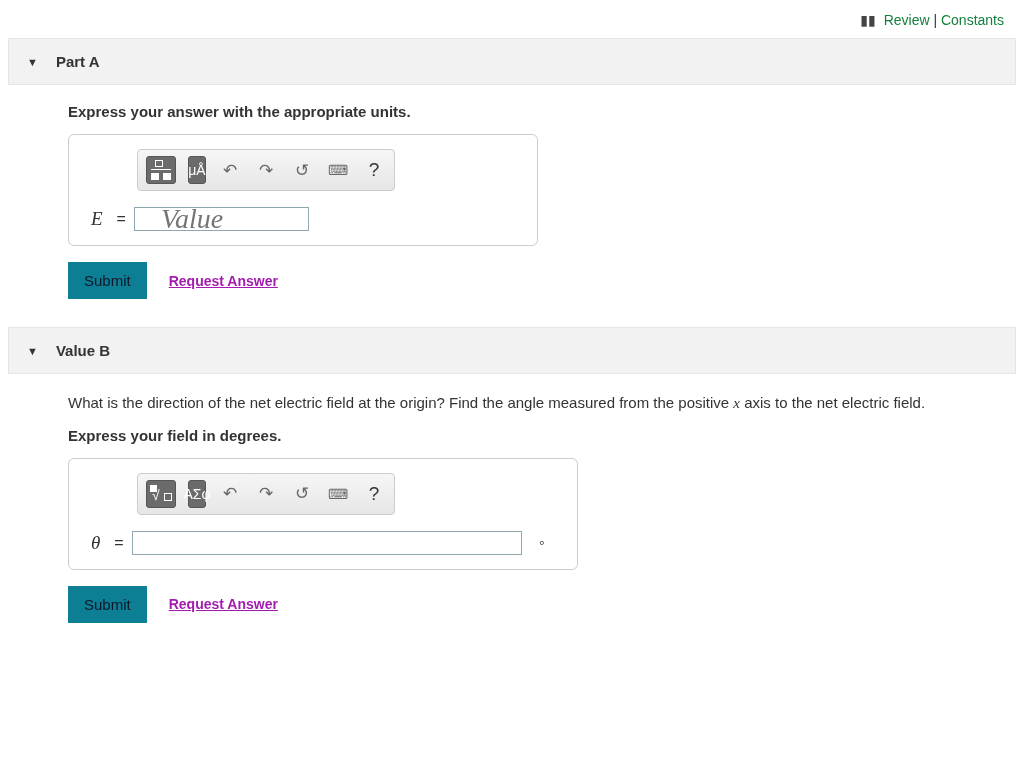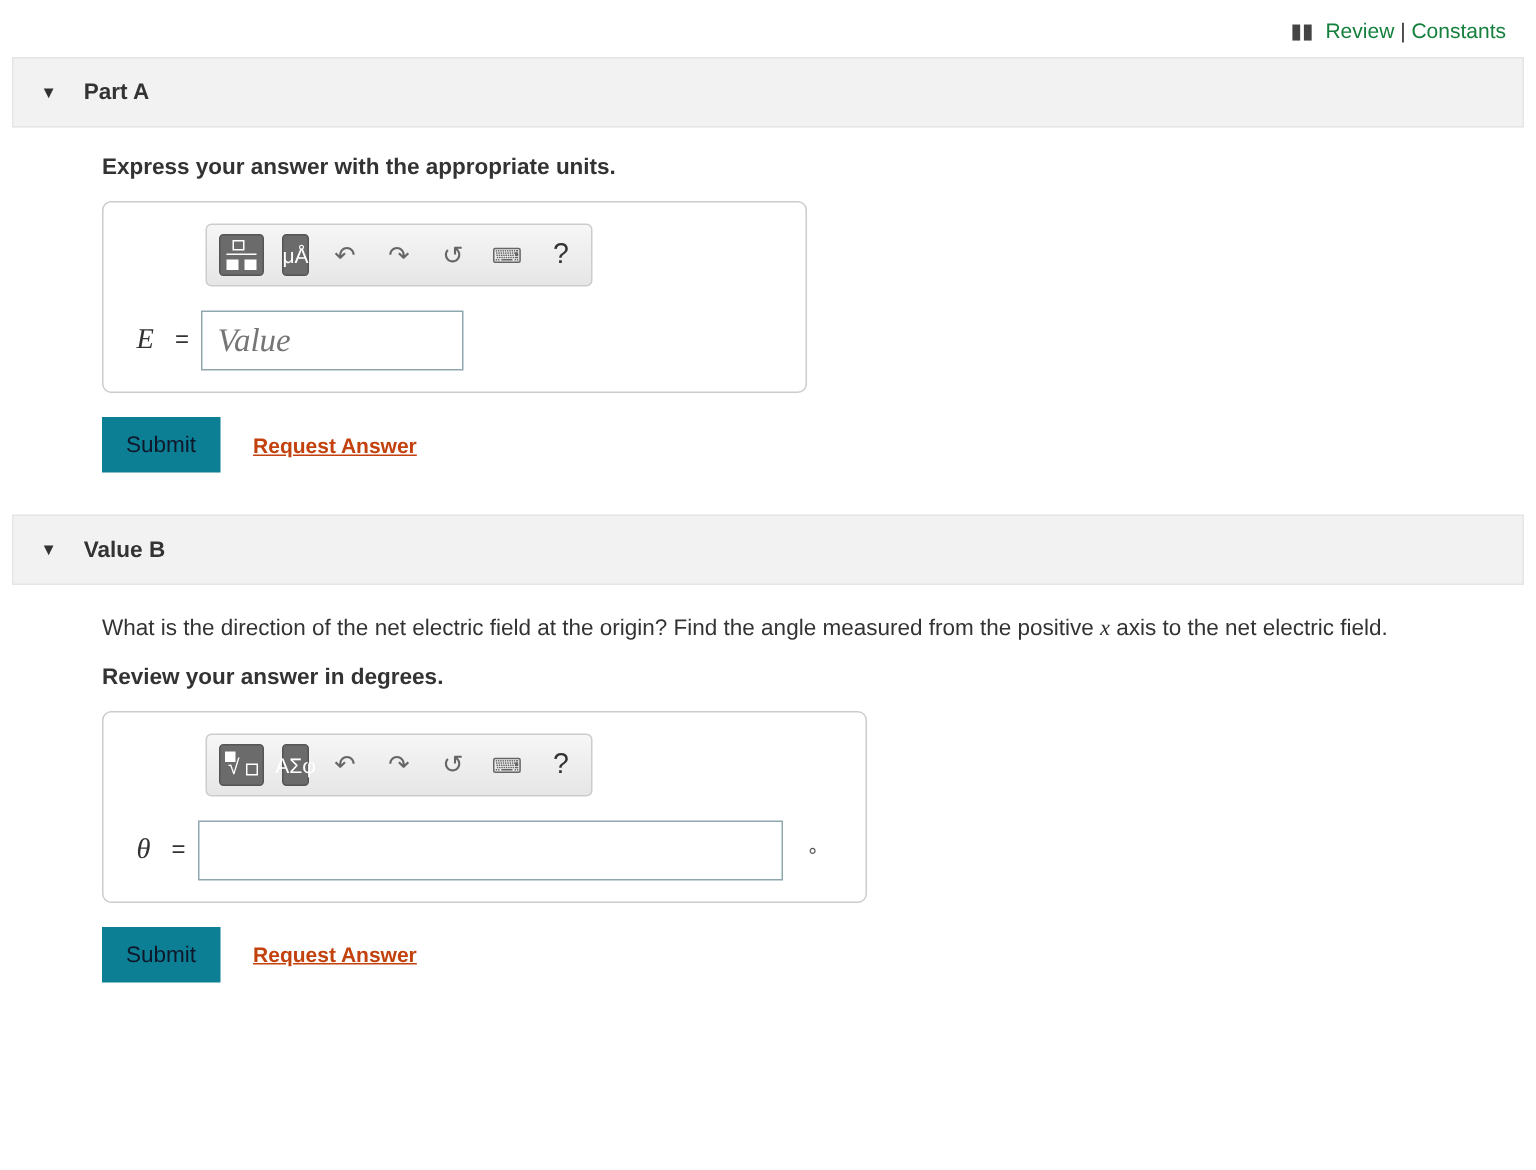--- a/index.html
+++ b/index.html
@@ -98,43 +98,43 @@
     position: absolute; left: 2px; bottom: 0; font-size: 14px; color: #fff;
   }
   .root-icon .sq2 {
     position: absolute; right: 0; bottom: 2px; width: 8px; height: 8px; border: 1px solid #fff;
   }
   .input-row { display: flex; align-items: center; gap: 8px; }
   .var-label { font-family: 'Times New Roman', serif; font-style: italic; font-size: 19px; padding: 0 6px; }
   .eq { font-size: 16px; }
   .text-input {
     border: 1px solid #8fa8b0;
-    height: 40px;
-    font-size: 22px;
+    height: 24px;
+    font-size: 28px;
     font-family: 'Times New Roman', serif;
     font-style: italic;
     color: #999;
-    padding: 0 10px;
+    padding: 0 26px;
     background: #fff;
   }
   .text-input.value { width: 175px; }
   .text-input.units { width: 170px; }
   .text-input.full { width: 390px; font-style: normal; }
   .unit-suffix { font-size: 13px; color: #555; padding-left: 8px; vertical-align: top; }
   .actions { margin-top: 16px; display: flex; align-items: center; gap: 22px; }
   .submit-btn {
     background: #0d7f94;
     color: #0f172a;
     border: none;
     padding: 10px 16px;
     font-size: 15px;
     cursor: pointer;
   }
   .request-link {
-    color: #c2410c;
+    color: #a21caf;
     font-weight: bold;
     text-decoration: underline;
     font-size: 14px;
   }
   .rm { font-family: 'Times New Roman', serif; }
   .math-var { font-family: 'Times New Roman', serif; font-style: italic; }
 </style>
 </head>
 <body>
 
@@ -181,21 +181,21 @@
     <a href="#" class="request-link">Request Answer</a>
   </div>
 </div>
 
 <div class="part-header">
   <span class="chev">▼</span>
   <span class="title">Value B</span>
 </div>
 <div class="part-body">
   <div class="question">What is the direction of the net electric field at the origin? Find the angle measured from the positive <span class="math-var">x</span> axis to the net electric field.</div>
-  <div class="instruction">Review your answer in degrees.</div>
+  <div class="instruction">Express your field in degrees.</div>
 
   <div class="answer-box" style="min-width:510px;">
     <div class="toolbar">
       <span class="tool-btn">
         <span class="root-icon">
           <span class="sq1"></span>
             <span class="rad">√</span>
             <span class="sq2"></span>
         </span>
       </span>

